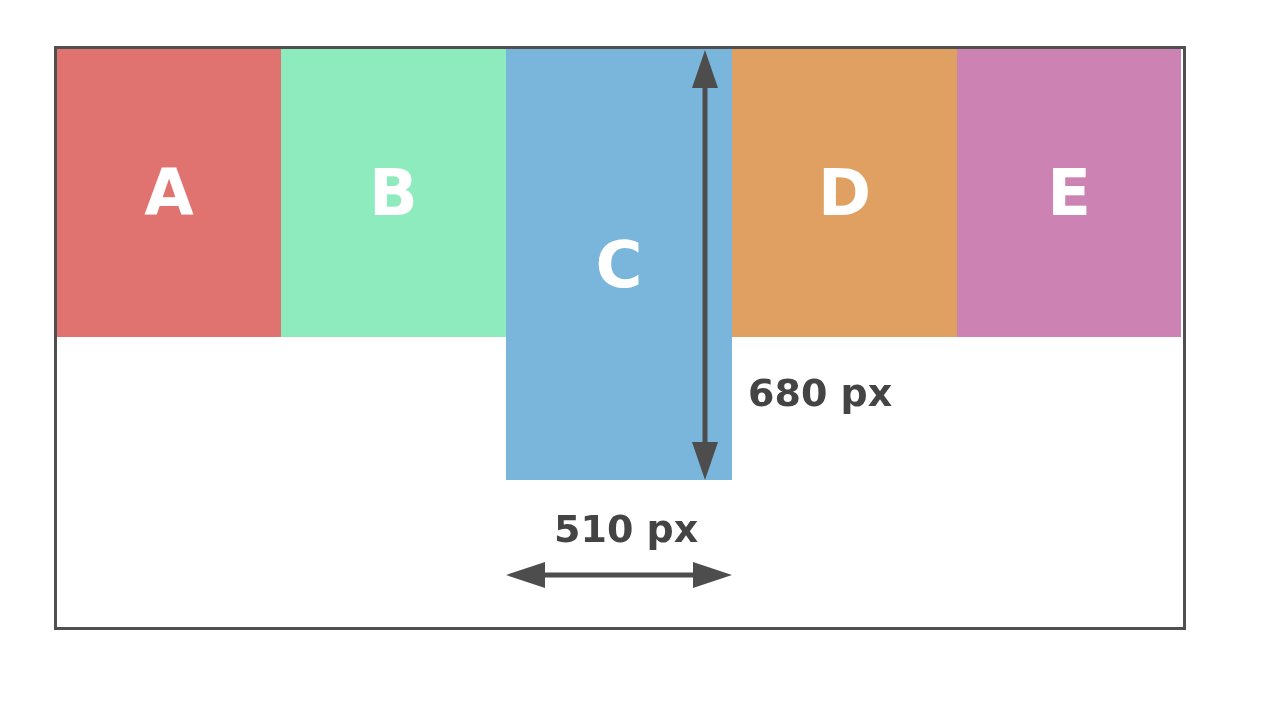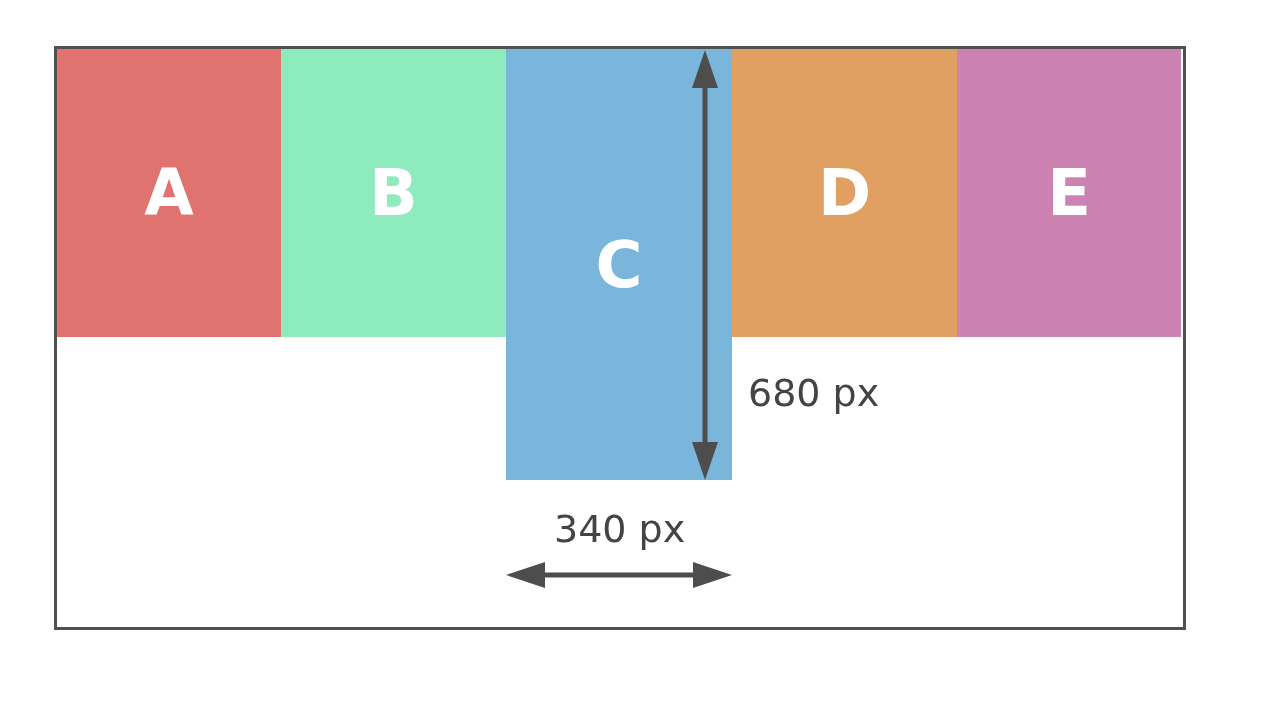--- a/index.html
+++ b/index.html
@@ -2,21 +2,21 @@
 <html><head>
 <meta charset="utf-8">
 <style>
   html, body { margin: 0; padding: 0; background: #ffffff; }
   body { width: 1269px; height: 704px; position: relative; overflow: hidden;
          font-family: "DejaVu Sans", "Liberation Sans", sans-serif; }
   .frame { position: absolute; left: 54px; top: 46px; width: 1126px; height: 578px;
            border: 3px solid #505050; box-sizing: content-box; background: #fff; }
   .box { position: absolute; display: flex; align-items: center; justify-content: center;
          color: #ffffff; font-size: 64px; font-weight: 600; }
-  .label { position: absolute; color: #444444; font-size: 38px; font-weight: 400; white-space: nowrap; }
+  .label { position: absolute; color: #444444; font-size: 38px; font-weight: 700; white-space: nowrap; }
   svg.arrows { position: absolute; left: 0; top: 0; }
 </style>
 </head>
 <body>
 
 <div class="frame"></div>
 
 <div class="box" style="left:57px; top:49px; width:224px; height:288px; background:#e07270;">
   <span>A</span>
 </div>
@@ -40,13 +40,13 @@
     <polygon points="705,480 692,442 718,442" stroke="none"></polygon>
   </g>
   <g fill="#4d4d4d" stroke="#4d4d4d">
     <line x1="543" y1="575" x2="695" y2="575" stroke-width="5"></line>
     <polygon points="506,575 545,562 545,588" stroke="none"></polygon>
     <polygon points="732,575 693,562 693,588" stroke="none"></polygon>
   </g>
 </svg>
 
 <div class="label" style="left:748px; top:371px;">680 px</div>
-<div class="label" style="left:554px; top:507px;">340 px</div>
+<div class="label" style="left:554px; top:507px;">510 px</div>
 
 </body></html>

